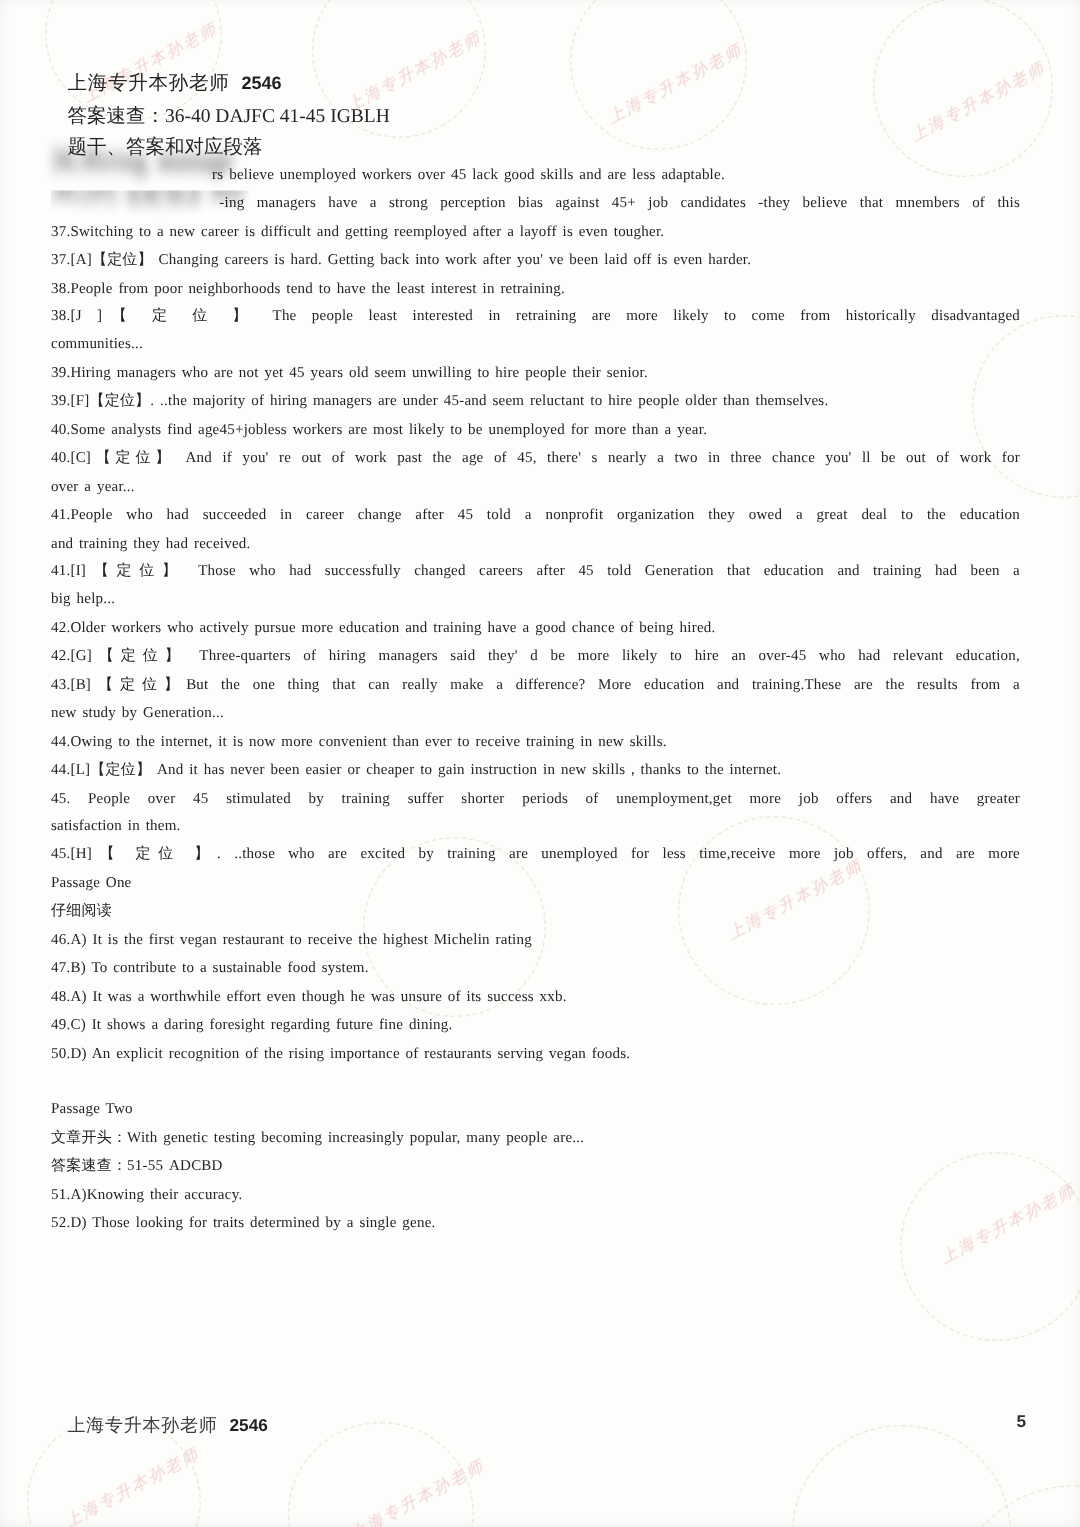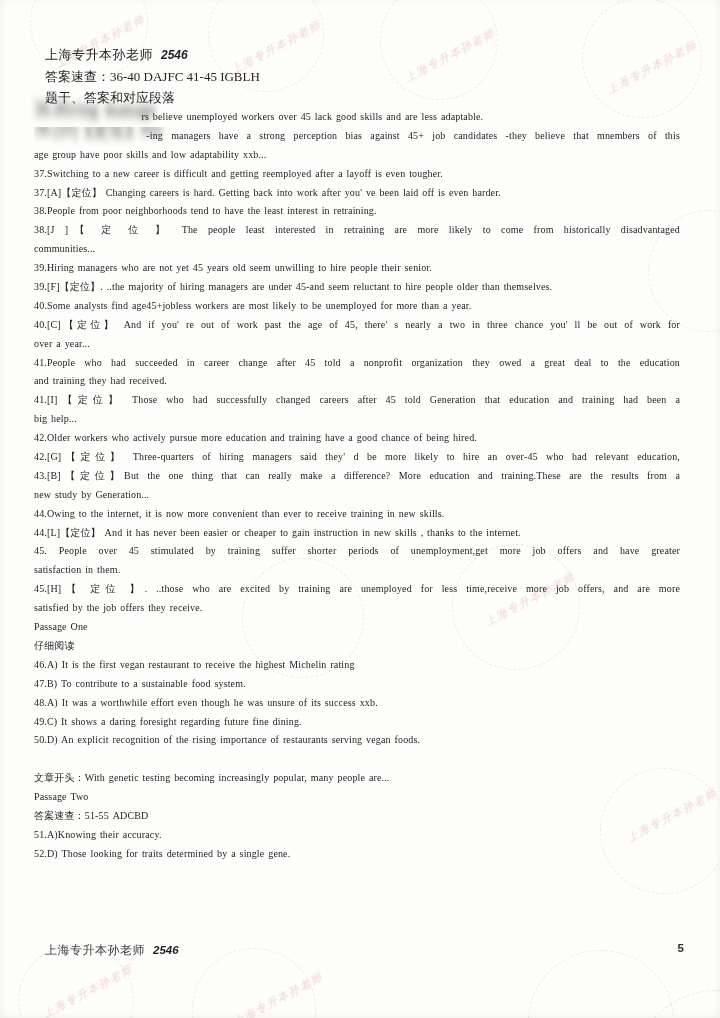--- a/index.html
+++ b/index.html
@@ -15,21 +15,21 @@
   .wm-t{
     position:absolute;color:rgba(224,148,138,.40);font-size:11px;font-style:italic;
     transform:rotate(-28deg);letter-spacing:1.5px;filter:blur(.4px);white-space:nowrap;
     font-family:"Liberation Serif","DejaVu Serif",serif;
   }
   
   .doc{position:absolute;left:34px;top:44px;width:646px;}
   .hdr-block{margin-left:11px;}
   .hdr-block p{margin:0;line-height:21px;font-size:13px;}
   .brand{letter-spacing:.5px;}
-  .code{font-family:"Liberation Sans","DejaVu Sans",sans-serif;font-weight:bold;font-size:12px;margin-left:8px;color:#1f1f1f;font-style:italic;}
+  .code{font-family:"Liberation Sans","DejaVu Sans",sans-serif;font-weight:bold;font-size:12px;margin-left:8px;color:#1f1f1f;}
   .ln{
     margin:0;height:18.9px;line-height:18.9px;font-size:10px;
     letter-spacing:.15px;word-spacing:1.2px;white-space:nowrap;
   }
   .ln.j{white-space:normal;text-align:justify;text-align-last:justify;overflow:hidden;}
   .smudge{
     display:inline-block;margin-right:26px;letter-spacing:.5px;
     transform:scaleY(2.05) scaleX(1.5);transform-origin:0 86%;
     filter:blur(2.3px);opacity:.95;color:#1d1d1d;
   }
@@ -74,21 +74,20 @@
     <div class="hdr-block">
       <p>
         <span class="brand">上海专升本孙老师</span><span class="code">2546</span>
       </p>
       <p>答案速查：36-40 DAJFC 41-45 IGBLH</p>
       <p>题干、答案和对应段落</p>
     </div>
     <div>
         <p class="ln"><span class="smudge">36.Hiring manage</span>rs believe unemployed workers over 45 lack good skills and are less adaptable.</p>
         <p class="ln j"><span class="smudge">36.[D]【定位】Hir</span>-ing managers have a strong perception bias against 45+ job candidates -they believe that mnembers of this</p>
-        <p class="ln">age group have poor skills and low adaptability xxb...</p>
         <p class="ln">37.Switching to a new career is difficult and getting reemployed after a layoff is even tougher.</p>
         <p class="ln">37.[A]【定位】 Changing careers is hard. Getting back into work after you' ve been laid off is even harder.</p>
         <p class="ln">38.People from poor neighborhoods tend to have the least interest in retraining.</p>
         <p class="ln j">38.[J ]【 定 位 】 The people least interested in retraining are more likely to come from historically disadvantaged</p>
         <p class="ln">communities...</p>
         <p class="ln">39.Hiring managers who are not yet 45 years old seem unwilling to hire people their senior.</p>
         <p class="ln">39.[F]【定位】.  ..the majority of hiring managers are under 45-and seem reluctant to hire people older than themselves.</p>
         <p class="ln">40.Some analysts find age45+jobless workers are most likely to be unemployed for more than a year.</p>
         <p class="ln j">40.[C]【定位】 And if you' re out of work past the age of 45, there' s nearly a two in three chance you' ll be out of work for</p>
         <p class="ln">over a year...</p>
@@ -98,31 +97,30 @@
         <p class="ln">big help...</p>
         <p class="ln">42.Older workers who actively pursue more education and training have a good chance of being hired.</p>
         <p class="ln j">42.[G]【定位】 Three-quarters of hiring managers said they' d be more likely to hire an over-45 who had relevant education,</p>
         <p class="ln j">43.[B]【定位】But the one thing that can really make a difference? More education and training.These are the results from a</p>
         <p class="ln">new study by Generation...</p>
         <p class="ln">44.Owing to the internet, it is now more convenient than ever to receive training in new skills.</p>
         <p class="ln">44.[L]【定位】 And it has never been easier or cheaper to gain instruction in new skills，thanks to the internet.</p>
         <p class="ln j">45. People over 45 stimulated by training suffer shorter periods of unemployment,get more job offers and have greater</p>
         <p class="ln">satisfaction in them.</p>
         <p class="ln j">45.[H]【 定位 】.  ..those who are excited by training are unemployed for less time,receive more job offers, and are more</p>
-        <p class="ln">satisfied by the job offers they receive.</p>
         <p class="ln">Passage One</p>
         <p class="ln">仔细阅读</p>
         <p class="ln">46.A) It is the first vegan restaurant to receive the highest Michelin rating</p>
         <p class="ln">47.B) To contribute to a sustainable food system.</p>
         <p class="ln">48.A) It was a worthwhile effort even though he was unsure of its success xxb.</p>
         <p class="ln">49.C) It shows a daring foresight regarding future fine dining.</p>
         <p class="ln">50.D) An explicit recognition of the rising importance of restaurants serving vegan foods.</p>
         <p class="ln sp"></p>
+        <p class="ln">Passage Two</p>
         <p class="ln">文章开头：With genetic testing becoming increasingly popular, many people are...</p>
-        <p class="ln">Passage Two</p>
         <p class="ln">答案速查：51-55 ADCBD</p>
         <p class="ln">51.A)Knowing their accuracy.</p>
         <p class="ln">52.D) Those looking for traits determined by a single gene.</p>
       </div>
   </div>
 
   <div class="footer-left">
     <span class="brand">上海专升本孙老师</span><span class="code">2546</span>
   </div>
   <div class="page-num">5</div>

